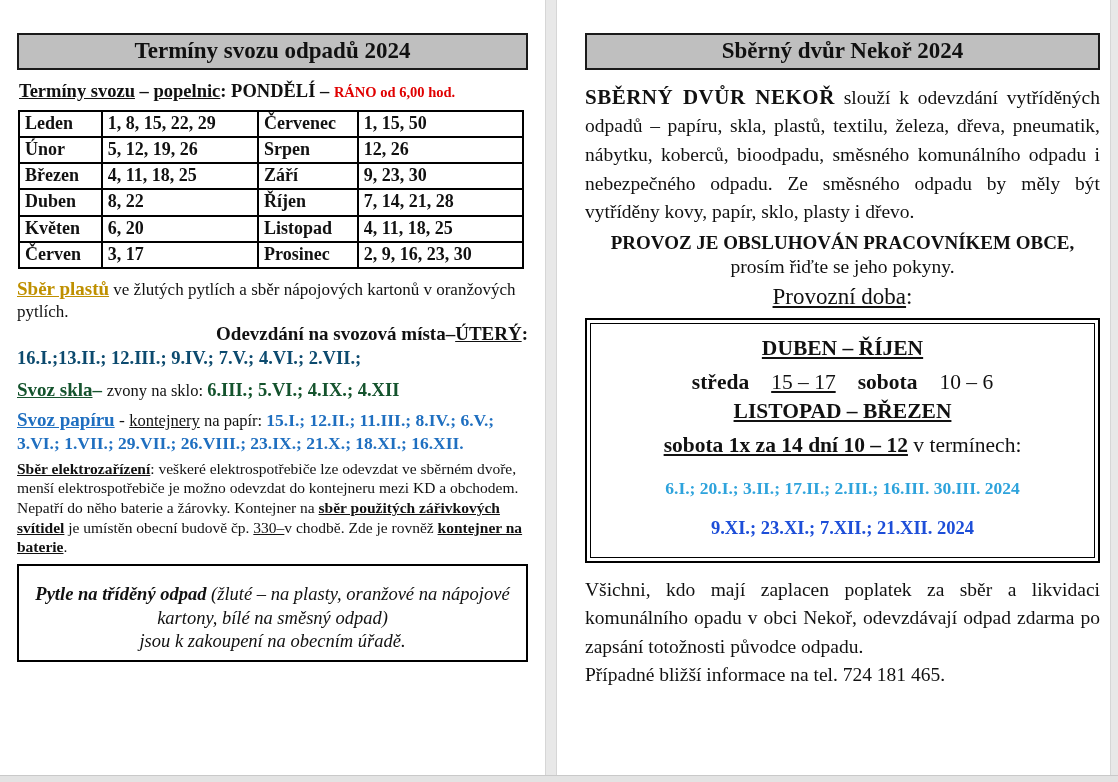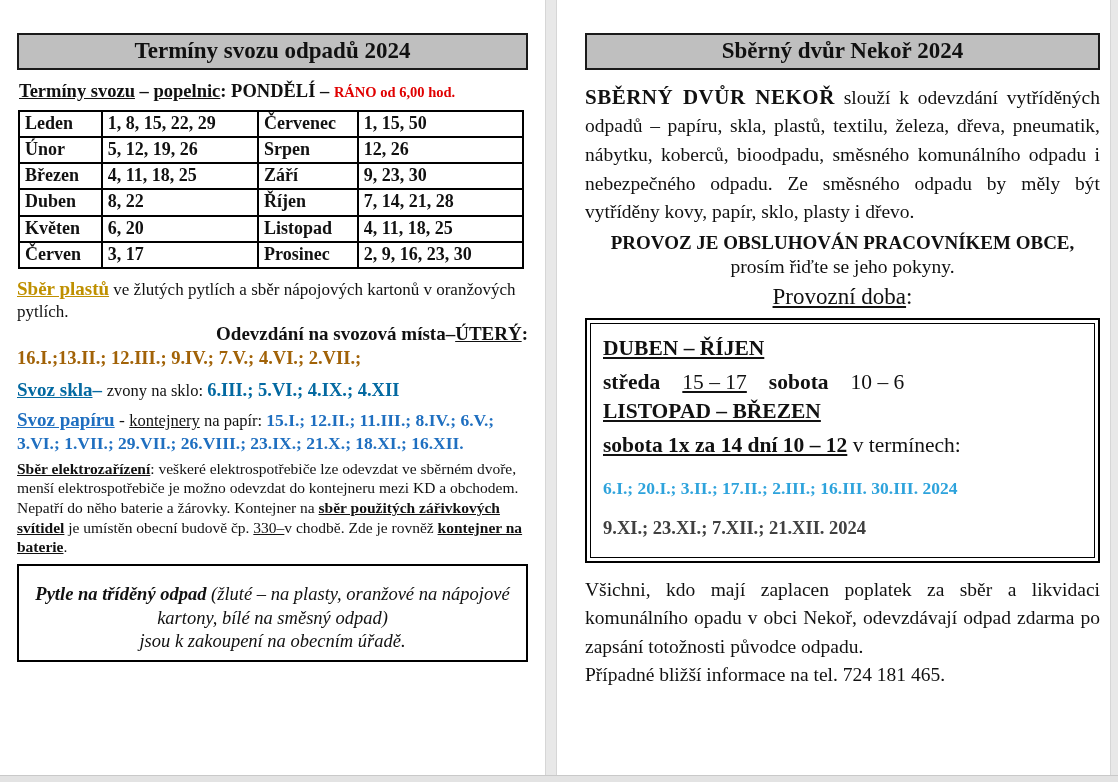--- a/index.html
+++ b/index.html
@@ -20,52 +20,52 @@
   .subtitle .u { text-decoration:underline; }
   .subtitle .ra { color:#e00000; font-size:14.5px; }
 
   table.sched { border-collapse:collapse; width:506px; margin-left:1px; }
   table.sched td { border:2px solid #000; font-weight:bold; font-size:18px; line-height:1.18; padding:1px 5px 2px; white-space:nowrap; }
   td.c1 { width:83px; } td.c2 { width:157px; } td.c3 { width:100px; } td.c4 { width:166px; }
 
   .lp-block { margin-top:8px; font-size:17px; line-height:1.28; }
   .lbl { font-weight:bold; text-decoration:underline; font-size:19px; }
   .gold  { color:#bf9000; }
-  .red   { color:#a16207; font-weight:bold; }
-  .green { color:#0369a1; font-weight:bold; }
+  .red   { color:#0c4a6e; font-weight:bold; }
+  .green { color:#14532d; font-weight:bold; }
   .blue  { color:#1f6fc0; font-weight:bold; }
   .dropoff-title { font-size:19px; font-weight:bold; margin-top:0;text-align:right; }
   .dropoff-title .u { text-decoration:underline; }
   .red-dates { font-size:18.5px; line-height:1.25; margin-top:2px; }
   .inline-sm { font-size:16.5px; }
   .electro { font-size:15.5px; line-height:1.27; margin-top:4px; }
   .electro .bu { font-weight:bold; text-decoration:underline; }
   .electro .u { text-decoration:underline;margin-top:44px; }
   .bags-box { border:2px solid #000; margin-top:7px; padding:17px 6px 6px; text-align:center; font-style:italic; font-size:18.5px; line-height:1.28; }
   .bags-box .bold { font-weight:bold; }
 
   
   .rp-content { width:515px; }
   .intro { margin-top:12px; font-size:19.5px; line-height:1.47; text-align:justify; }
   .intro .lead { font-weight:bold; font-size:21px; letter-spacing:.5px; }
   .operator1 { text-align:center; font-weight:bold; font-size:19px; margin-top:5px; }
   .operator2 { text-align:center; font-size:19.5px; margin-top:2px; }
   .hours-heading { text-align:center; font-size:23px; margin-top:6px; }
   .hours-heading .u { text-decoration:underline; }
   .hours-box { border:2px solid #000; margin-top:8px; padding:3px; }
-  .hours-inner { border:1px solid #000; padding:8px 12px 18px; }
+  .hours-inner { border:1px solid #000; text-align:center; padding:8px 12px 18px; }
   .season { font-size:21.5px; font-weight:bold; text-decoration:underline; margin-top:4px; }
   .times { font-size:21.5px; margin-top:9px; }
   .times .day { font-weight:bold; }
   .times .u { text-decoration:underline; }
   .gapl { margin-left:22px; }
   .sched2 { font-size:21.5px; margin-top:9px; }
   .sched2 .bu { font-weight:bold; text-decoration:underline; }
   .blue-dates1 { color:#2ea3dc; font-weight:bold; font-size:17.5px; margin-top:20px; }
-  .blue-dates2 { color:#404040; font-weight:bold; font-size:18.5px; margin-top:19px; }
+  .blue-dates2 { color:#1d4ed8; font-weight:bold; font-size:18.5px; margin-top:19px; }
   .fee { margin-top:13px; font-size:19.5px; line-height:1.45; text-align:justify; }
   .contact { font-size:19.5px; margin-top:3px; }
 </style>
 </head>
 <body>
 
 <div id="viewport">
 
   <div class="page page-left">
     <div class="title-box">Termíny svozu odpadů 2024</div>

